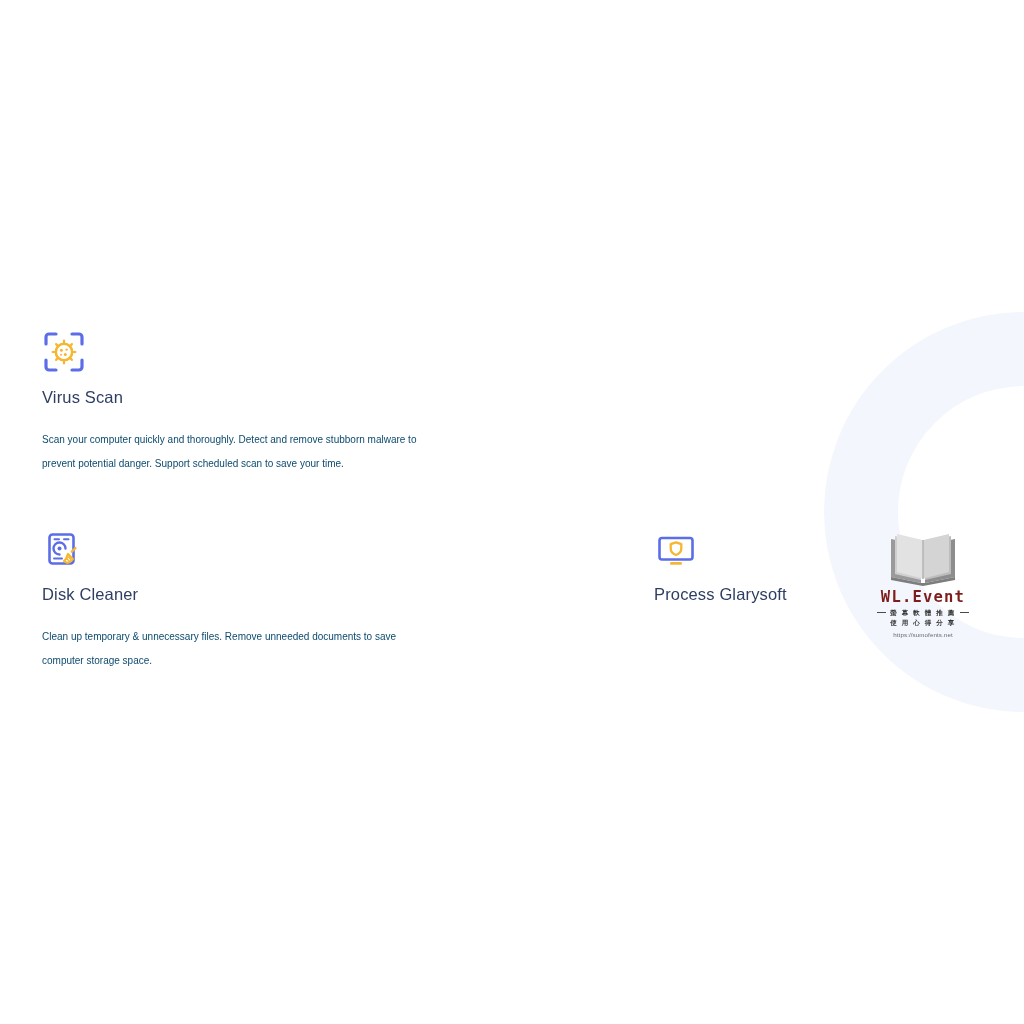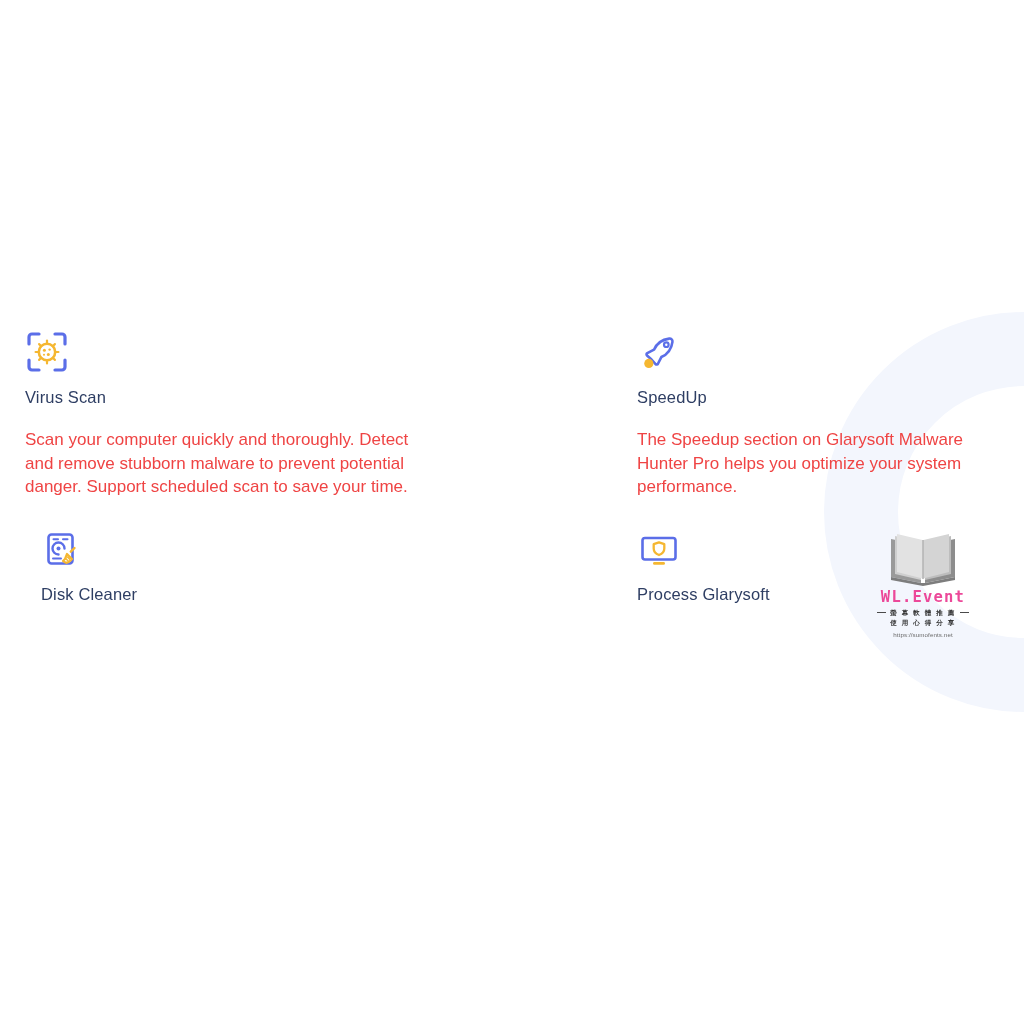--- a/index.html
+++ b/index.html
@@ -26,21 +26,21 @@
     left: 824px;
     top: 312px;
     width: 400px;
     height: 400px;
     border-radius: 50%;
     border: 74px solid #f3f6fd;
     pointer-events: none;
   }
 
   .feature {
-    padding-left: 25px;
+    padding-left: 42px;
     padding-right: 26px;
   }
 
   
   .feature-inner { position: relative; }
 
   .icon-wrap {
     width: 44px;
     height: 44px;
     display: block;
@@ -51,44 +51,44 @@
   .feature-title {
     font-size: 16.5px;
     line-height: 22px;
     color: #2e3e63;
     font-weight: 400;
     letter-spacing: 0.15px;
     margin-bottom: 20px;
   }
 
   .feature-desc {
-    font-size: 17px;
+    font-size: 10px;
     line-height: 23.5px;
-    color: #ef4444;
+    color: #0c4a6e;
     font-weight: 400;
     max-width: 395px;
   }
 
   
   .watermark {
     position: absolute;
     left: 869px;
     top: 533px;
     width: 108px;
     text-align: center;
     user-select: none;
     pointer-events: none;
   }
   .wm-book { display: block; margin: 0 auto; }
   .wm-title {
     font-family: "DejaVu Sans Mono", "Liberation Mono", monospace;
     font-size: 15.5px;
     font-weight: bold;
     letter-spacing: 1.2px;
-    color: #ec4899;
+    color: #7f1d1d;
     line-height: 18px;
     margin-top: 1px;
   }
   .wm-cn-row {
     display: flex;
     align-items: center;
     justify-content: center;
     gap: 4px;
     margin-top: 2px;
   }
@@ -158,38 +158,22 @@
           <circle cx="24.6" cy="19.6" r="1.2" fill="#f5b731"></circle>
           <circle cx="23.3" cy="24.6" r="1.5" fill="#f5b731"></circle>
           <circle cx="19.0" cy="24.8" r="1.0" fill="#f5b731"></circle>
         </svg>
       </span>
       <div class="feature-title">Virus Scan</div>
       <div class="feature-desc">Scan your computer quickly and thoroughly. Detect and remove stubborn malware to prevent potential danger. Support scheduled scan to save your time.</div>
     </div>
   </div>
 
-  <div class="feature" style="position:absolute; left:612px; top:330px; width:400px;">
-    <div class="feature-inner">
-      <span class="icon-wrap">
-        <svg width="44" height="44" viewBox="0 0 44 44" fill="none">
-
-          <path d="M14.5 29.5 L10 25.5 C9.2 24.8 9.4 23.6 10.3 23.1 L17 19.7 C19.4 14.2 24.6 9.6 32.2 8.6 C34.2 8.35 35.7 9.85 35.45 11.85 C34.45 19.45 29.85 24.65 24.35 27.05 L20.95 33.75 C20.45 34.65 19.25 34.85 18.55 34.05 L14.5 29.5 Z" stroke="#5b6ee8" stroke-width="2.6" stroke-linejoin="round" fill="none"></path>
-
-          <circle cx="29.3" cy="14.7" r="2.3" stroke="#5b6ee8" stroke-width="2.2" fill="none"></circle>
-
-          <circle cx="11.8" cy="33.4" r="4.6" fill="#f5b731"></circle>
-        </svg>
-      </span>
-      <div class="feature-title">SpeedUp</div>
-      <div class="feature-desc">The Speedup section on Glarysoft Malware Hunter Pro helps you optimize your system performance.</div>
-    </div>
-  </div>
-
-  <div class="feature" style="position:absolute; left:16px; top:527px; width:560px;">
+
+  <div class="feature" style="position:absolute; left:0; top:527px; width:560px;">
     <div class="feature-inner">
       <span class="icon-wrap">
         <svg width="44" height="44" viewBox="0 0 44 44" fill="none">
 
           <rect x="7.5" y="7.5" width="24" height="29" rx="3" stroke="#5b6ee8" stroke-width="2.6" fill="none"></rect>
 
           <line x1="12.5" y1="12.2" x2="17" y2="12.2" stroke="#5b6ee8" stroke-width="2" stroke-linecap="round"></line>
           <line x1="22" y1="12.2" x2="26.5" y2="12.2" stroke="#5b6ee8" stroke-width="2" stroke-linecap="round"></line>
 
           <path d="M23.5 21.5 a6 6 0 1 0 -6 6" stroke="#5b6ee8" stroke-width="2.4" fill="none" stroke-linecap="round"></path>
@@ -198,20 +182,21 @@
           <line x1="12" y1="31.5" x2="20" y2="31.5" stroke="#5b6ee8" stroke-width="2" stroke-linecap="round"></line>
 
           <path d="M33.5 21 L29.8 24.7" stroke="#f5b731" stroke-width="2.4" stroke-linecap="round"></path>
 
           <path d="M26 27 L31 32 L29 34 Q25.5 37.5 22 34 L24 32 Z" fill="none" stroke="#f5b731" stroke-width="2.2" stroke-linejoin="round"></path>
           <line x1="24.4" y1="31.2" x2="27.4" y2="34.2" stroke="#f5b731" stroke-width="1.5"></line>
           <line x1="26.2" y1="29.6" x2="29.2" y2="32.6" stroke="#f5b731" stroke-width="1.5"></line>
         </svg>
       </span>
       <div class="feature-title">Disk Cleaner</div>
+      <div class="feature-desc">Clean up temporary &amp; unnecessary files. Remove unneeded documents to save computer storage space.</div>
     </div>
   </div>
 
   <div class="feature" style="position:absolute; left:612px; top:527px; width:400px;">
     <div class="feature-inner">
       <span class="icon-wrap">
         <svg width="44" height="44" viewBox="0 0 44 44" fill="none">
 
           <rect x="5.5" y="11" width="33" height="21.5" rx="2.5" stroke="#5b6ee8" stroke-width="2.6" fill="none"></rect>
 

